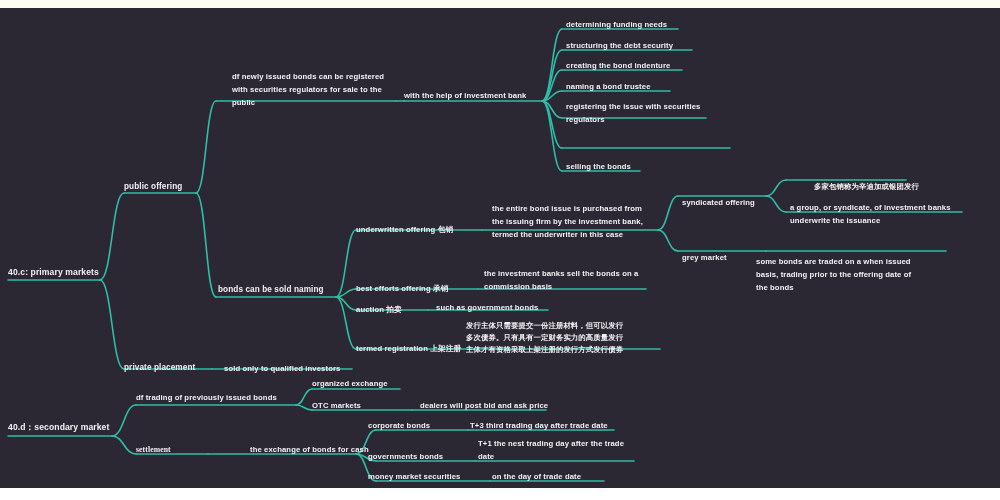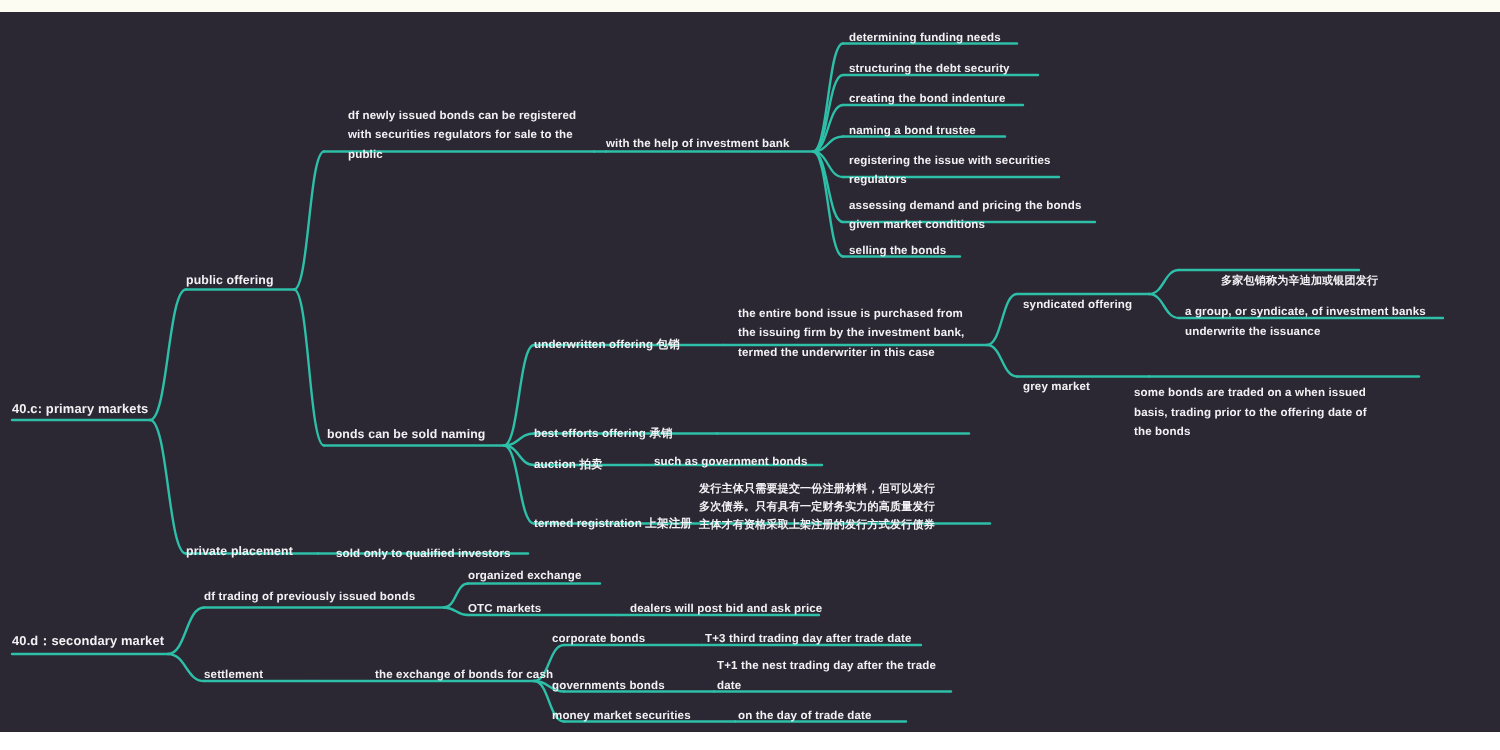--- a/index.html
+++ b/index.html
@@ -133,63 +133,63 @@
 public</div>
 
     <div class="node n10" style="left:404px;top:81px;">with the help of investment bank</div>
 
     <div class="node n10" style="left:566px;top:10px;">determining funding needs</div>
     <div class="node n10" style="left:566px;top:31px;">structuring the debt security</div>
     <div class="node n10" style="left:566px;top:51px;">creating the bond indenture</div>
     <div class="node n10" style="left:566px;top:72px;">naming a bond trustee</div>
     <div class="node n10" style="left:566px;top:92px;">registering the issue with securities
 regulators</div>
-    <div class="node n10" style="left:566px;top:122px;">assessing demand and pricing the bonds
-given market conditions</div>
     <div class="node n10" style="left:566px;top:152px;">selling the bonds</div>
 
     <div class="node n11" style="left:218px;top:275px;">bonds can be sold naming</div>
 
     <div class="node n10" style="left:356px;top:215px;">underwritten offering 包销</div>
     <div class="node n10" style="left:492px;top:194px;">the entire bond issue is purchased from
 the issuing firm by the investment bank,
 termed the underwriter in this case</div>
 
     <div class="node n10" style="left:682px;top:188px;">syndicated offering</div>
     <div class="node cn" style="left:790px;top:173px;padding-left:24px;">多家包销称为辛迪加或银团发行</div>
     <div class="node n10" style="left:790px;top:193px;">a group, or syndicate, of investment banks
 underwrite the issuance</div>
 
     <div class="node n10" style="left:682px;top:243px;">grey market</div>
     <div class="node n10" style="left:756px;top:247px;">some bonds are traded on a when issued
 basis, trading prior to the offering date of
 the bonds</div>
 
     <div class="node n10" style="left:356px;top:274px;">best efforts offering 承销</div>
+    <div class="node n10" style="left:484px;top:259px;">the investment banks sell the bonds on a
+commission basis</div>
 
     <div class="node n10" style="left:356px;top:295px;">auction 拍卖</div>
     <div class="node n10" style="left:436px;top:293px;">such as government bonds</div>
 
     <div class="node n10" style="left:356px;top:334px;">termed registration 上架注册</div>
     <div class="node cn" style="left:466px;top:312px;">发行主体只需要提交一份注册材料，但可以发行
 多次债券。只有具有一定财务实力的高质量发行
 主体才有资格采取上架注册的发行方式发行债券</div>
 
     <div class="node n11" style="left:124px;top:353px;">private placement</div>
     <div class="node n10" style="left:224px;top:354px;">sold only to qualified investors</div>
 
     <div class="node root" style="left:8px;top:413px;">40.d：secondary market</div>
 
     <div class="node n10" style="left:136px;top:383px;">df trading of previously issued bonds</div>
 
     <div class="node n10" style="left:312px;top:369px;">organized exchange</div>
     <div class="node n10" style="left:312px;top:391px;">OTC markets</div>
     <div class="node n10" style="left:420px;top:391px;">dealers will post bid and ask price</div>
 
-    <div class="node n10" style="left:136px;top:435px;">settlement</div>
+    <div class="node n10" style="left:136px;top:435px;font-family:Liberation Serif, serif;">settlement</div>
     <div class="node n10" style="left:214px;top:435px;margin-left:36px;">the exchange of bonds for cash</div>
 
     <div class="node n10" style="left:368px;top:411px;">corporate bonds</div>
     <div class="node n10" style="left:470px;top:411px;">T+3 third trading day after trade date</div>
 
     <div class="node n10" style="left:368px;top:442px;">governments bonds</div>
     <div class="node n10" style="left:478px;top:429px;">T+1 the nest trading day after the trade
 date</div>
 
     <div class="node n10" style="left:368px;top:462px;">money market securities</div>

